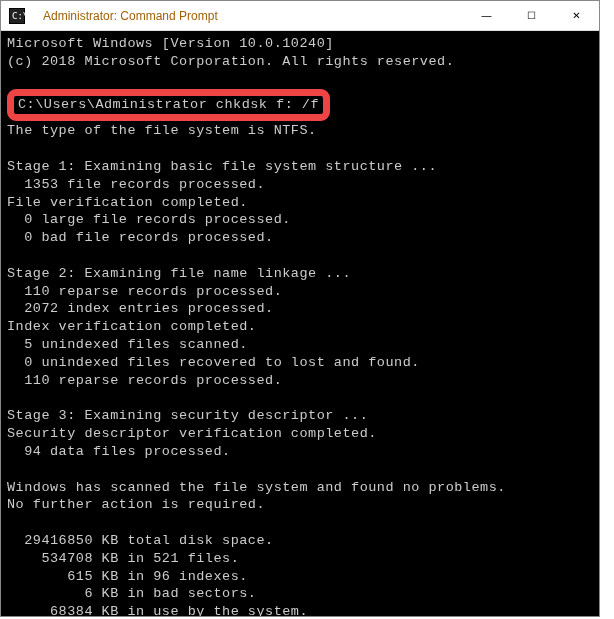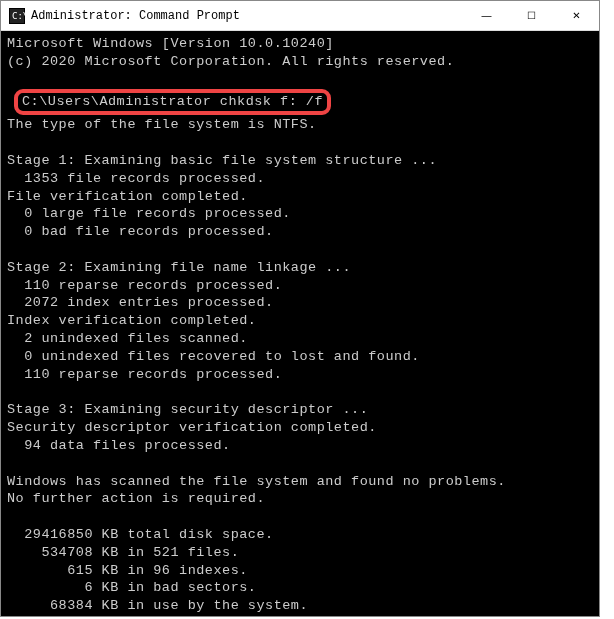--- a/index.html
+++ b/index.html
@@ -30,24 +30,25 @@
       width: 16px;
       height: 16px;
       margin-left: 8px;
       margin-right: 6px;
       display: flex;
       align-items: center;
       justify-content: center;
     }
     .titlebar-icon svg { width: 16px; height: 16px; }
     .titlebar-text {
-      font-family: Liberation Mono, monospace;
+      font-family: Liberation Sans, sans-serif;
       font-size: 12px;
-      color: #000000;
+      color: #a16207;
       flex: 1;
+      margin-left: 12px;
     }
     .titlebar-controls {
       display: flex;
       height: 100%;
     }
     .titlebar-btn {
       width: 45px;
       height: 100%;
       display: flex;
       align-items: center;
@@ -62,25 +63,25 @@
       background: #000;
       color: #ccc;
       font-size: 13.5px;
       line-height: 1.32;
       padding: 4px 6px;
       white-space: pre;
       overflow: hidden;
       letter-spacing: 0.5px;
     }
     .highlight-cmd {
-      border: 4px solid #ef4444;
+      border: 7px solid #ef4444;
       border-radius: 9px;
       padding: 0 4px;
       display: inline-block;
-      margin: 1px 7px;
+      margin: 1px 0;
     }
   </style>
 </head>
 <body>
 
 <div class="window">
   <div class="titlebar">
     <span class="titlebar-icon">
       <svg viewBox="0 0 16 16">
           <rect x="0" y="0" width="16" height="16" fill="#000"></rect>
@@ -95,36 +96,36 @@
         </div>
       <div class="titlebar-btn">
           <span>☐</span>
         </div>
       <div class="titlebar-btn close">
           <span>✕</span>
         </div>
     </div>
   </div>
   <div class="terminal"><span>Microsoft Windows [Version 10.0.10240]</span>
-<span>(c) 2020 Microsoft Corporation. All rights reserved.</span>
+<span>(c) 2018 Microsoft Corporation. All rights reserved.</span>
 <span></span>
 <span class="highlight-cmd">C:\Users\Administrator chkdsk f: /f</span>
 <span>The type of the file system is NTFS.</span>
 <span></span>
 <span>Stage 1: Examining basic file system structure ...</span>
 <span>  1353 file records processed.</span>
 <span>File verification completed.</span>
 <span>  0 large file records processed.</span>
 <span>  0 bad file records processed.</span>
 <span></span>
 <span>Stage 2: Examining file name linkage ...</span>
 <span>  110 reparse records processed.</span>
 <span>  2072 index entries processed.</span>
 <span>Index verification completed.</span>
-<span>  2 unindexed files scanned.</span>
+<span>  5 unindexed files scanned.</span>
 <span>  0 unindexed files recovered to lost and found.</span>
 <span>  110 reparse records processed.</span>
 <span></span>
 <span>Stage 3: Examining security descriptor ...</span>
 <span>Security descriptor verification completed.</span>
 <span>  94 data files processed.</span>
 <span></span>
 <span>Windows has scanned the file system and found no problems.</span>
 <span>No further action is required.</span>
 <span></span>

